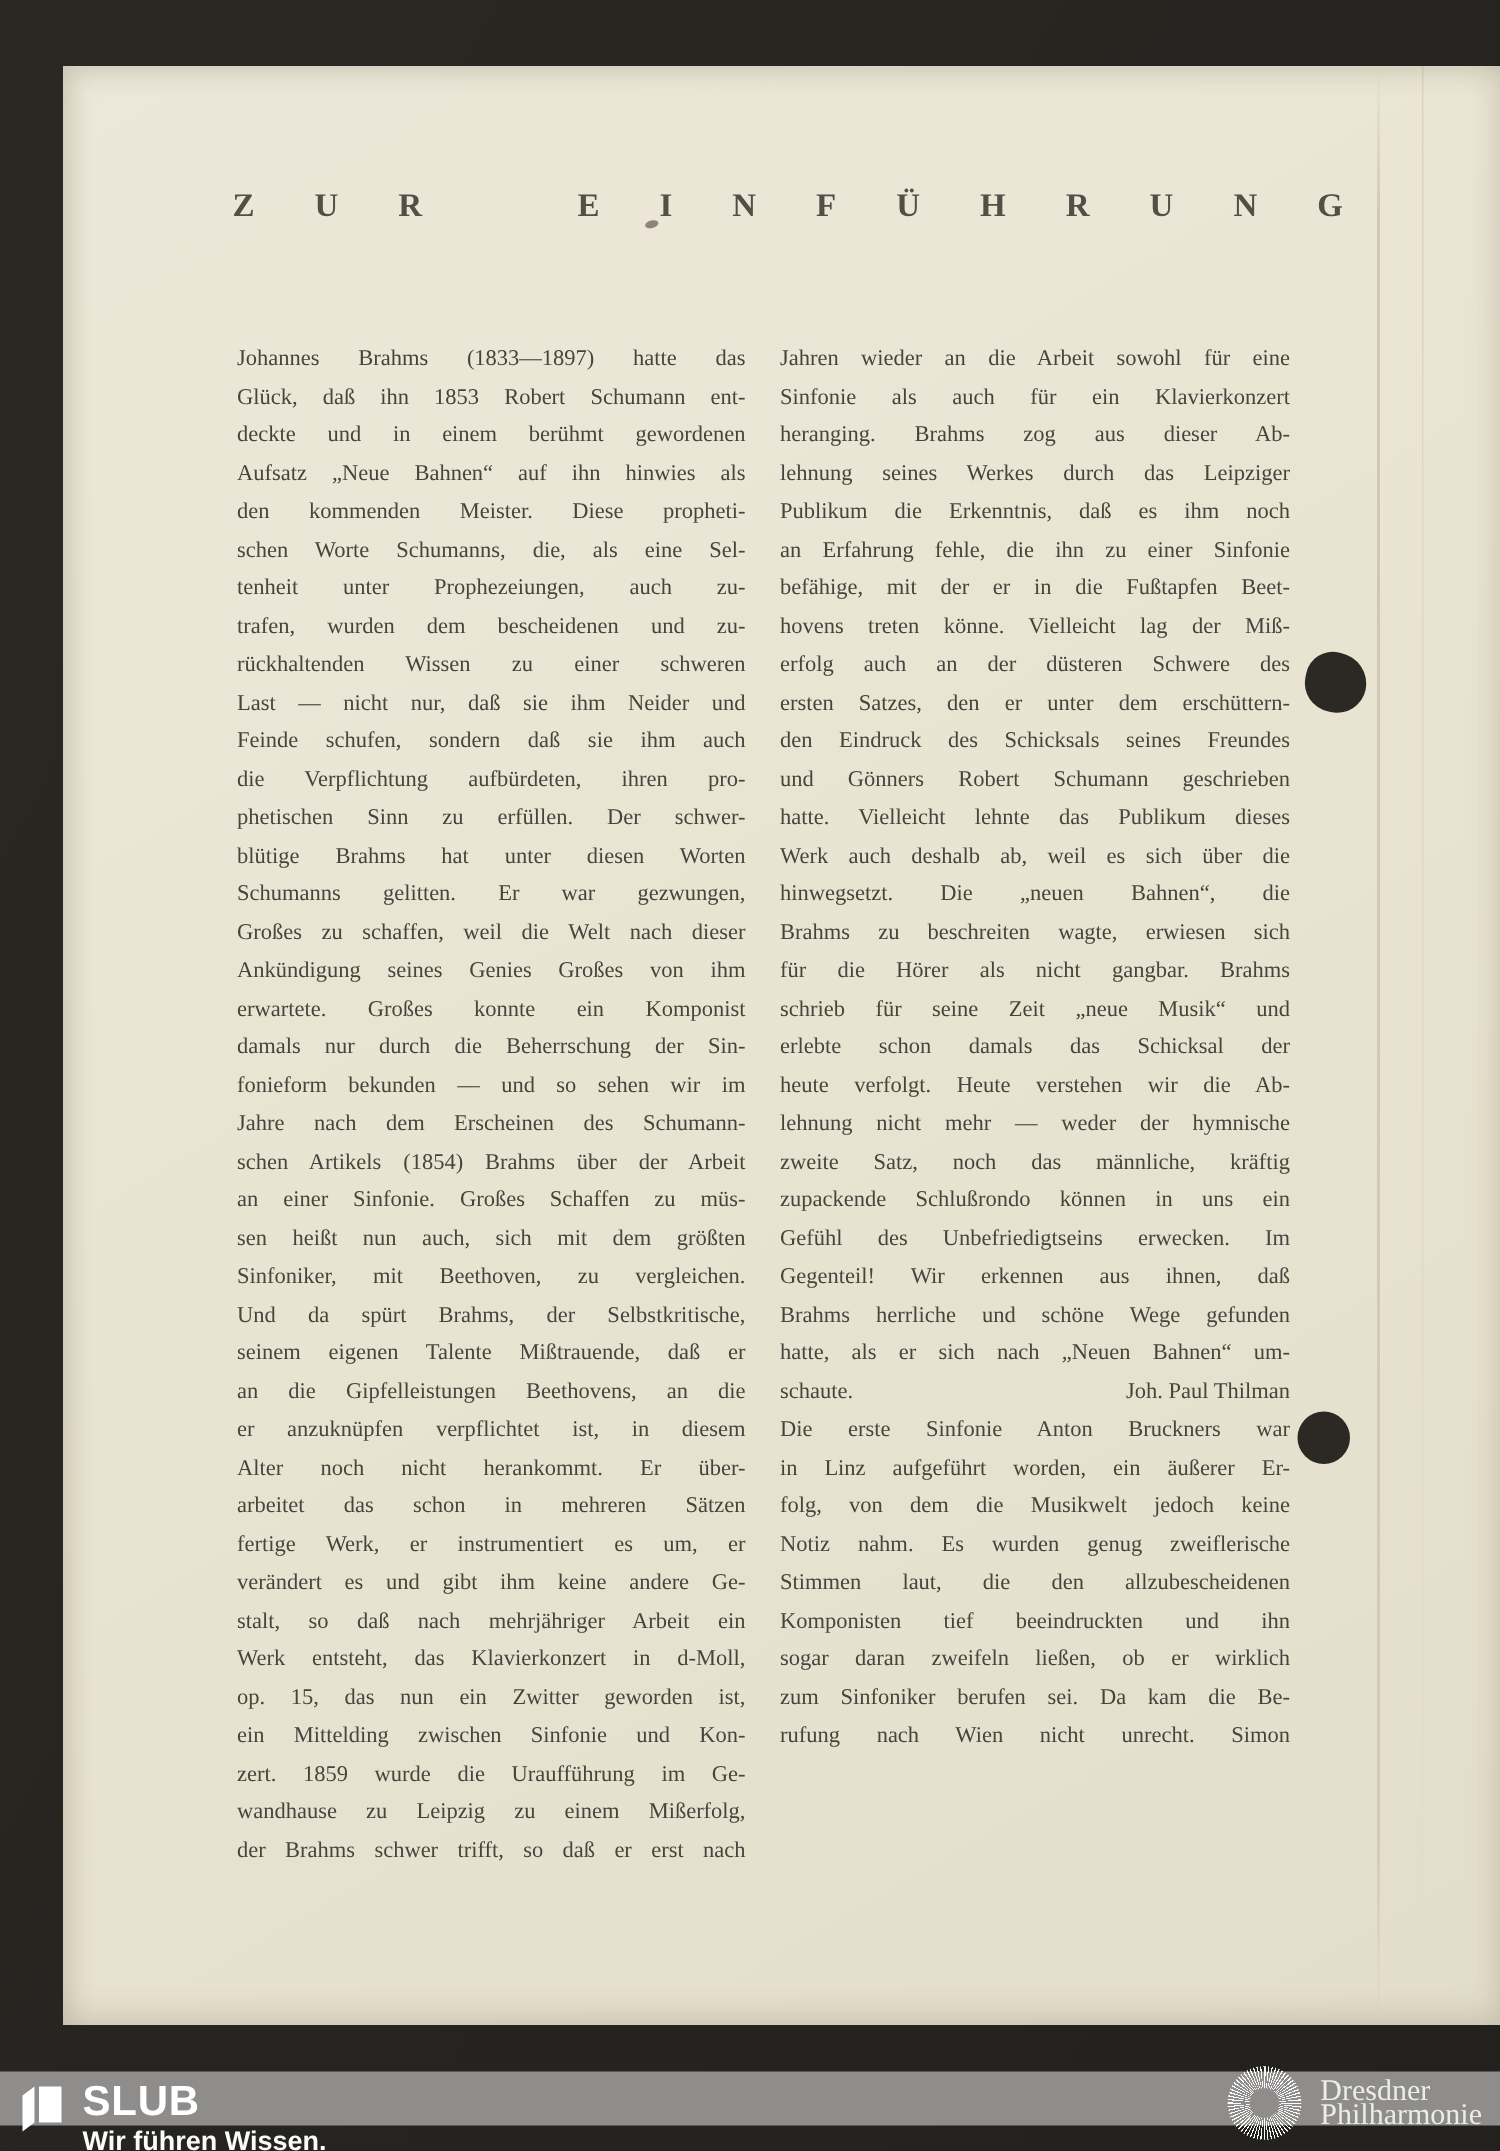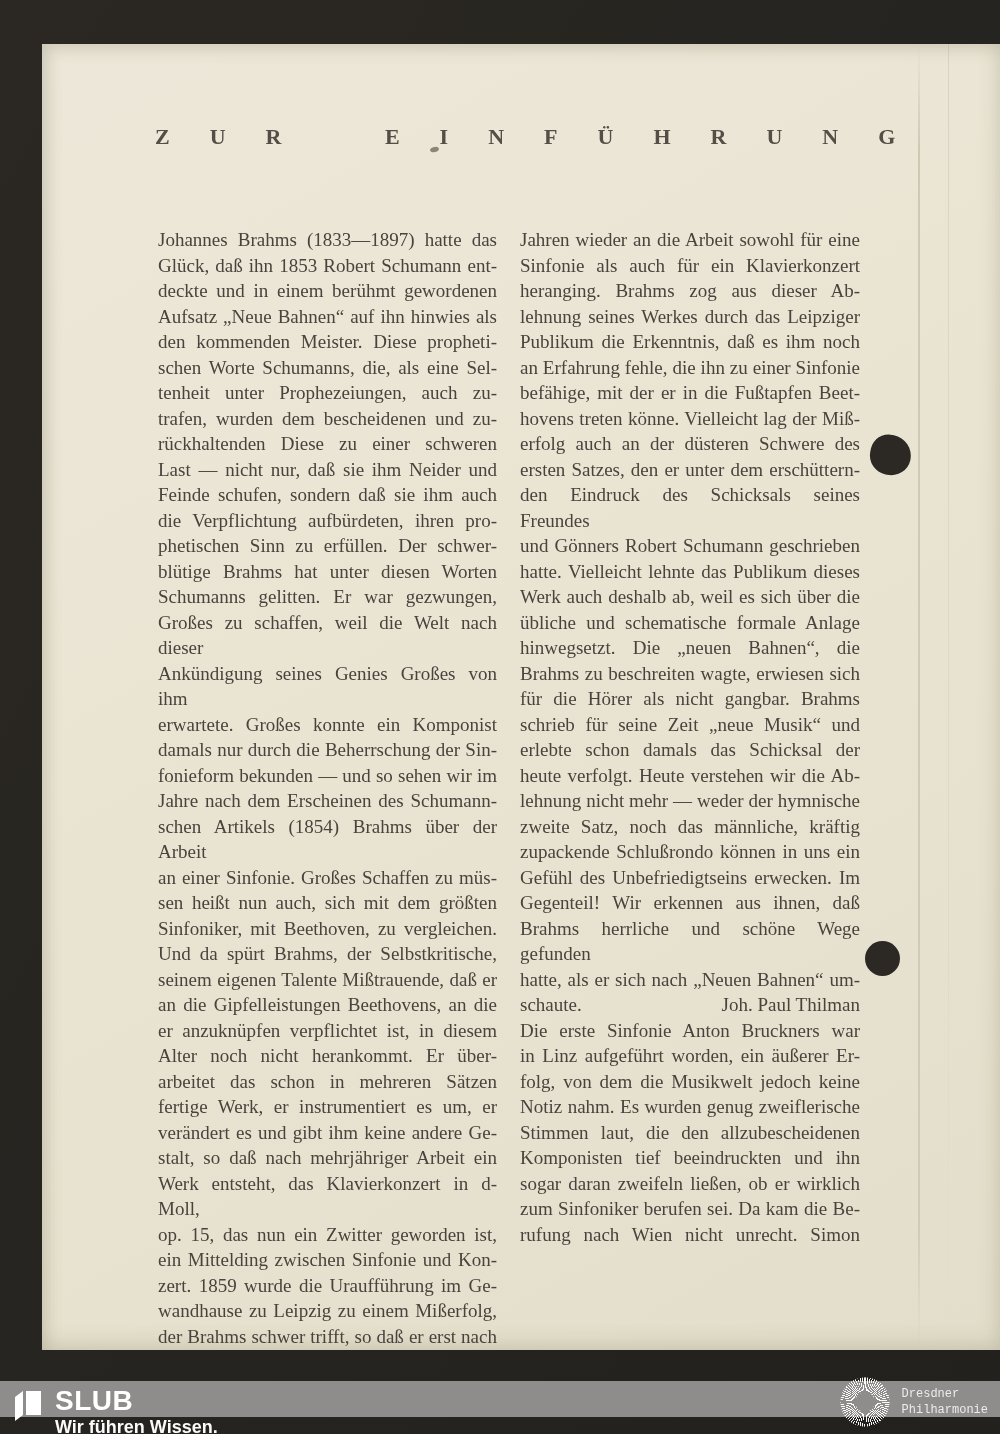--- a/index.html
+++ b/index.html
@@ -17,21 +17,21 @@
     background:linear-gradient(150deg,#ece7d8 0%,#eae5d3 40%,#e7e2cf 70%,#e3decb 100%);
     box-shadow: inset 5px 5px 16px rgba(95,85,60,.16), inset -3px -8px 20px rgba(95,85,60,.14);
   }
   .title {
     position:absolute; left:113px; top:80px; margin:0;
     font-size:22px; font-weight:bold; color:#534e46;
     letter-spacing:40px; word-spacing:18px; white-space:nowrap;
   }
   .col {
     position:absolute; top:183px; width:340px;
-    font-size:19px; line-height:25.5px; color:#48443d;
+    font-size:15px; line-height:25.5px; color:#48443d;
   }
   .col-left  { left:116px; width:339px; }
   .col-right { left:478px; }
   .tline { text-align:justify; text-align-last:justify; }
   .sig-line { display:flex; justify-content:space-between; }
   .para2 { }
 
   
   .hole { position:absolute; background:#2c2823; }
   .hole-1 { left:828px; top:391px; width:41px; height:40px; border-radius:46% 54% 50% 50%; transform:rotate(12deg); }
@@ -56,41 +56,41 @@
   .slub-name { font-size:28px; font-weight:bold; color:#ffffff; line-height:26px; letter-spacing:.5px; }
   .slub-tagline { font-size:18px; font-weight:bold; color:#fbfbfa; margin-top:3px; }
   .phil { display:flex; align-items:center; gap:11px; padding-right:12px; }
   .starburst {
     width:52px; height:52px; margin-top:6px; flex:0 0 auto;
     background:repeating-conic-gradient(rgba(255,255,255,.97) 0deg 2.1deg, rgba(255,255,255,0) 2.1deg 5.6deg);
     -webkit-mask:radial-gradient(circle closest-side, transparent 36%, #000 40% 93%, transparent 96%);
             mask:radial-gradient(circle closest-side, transparent 36%, #000 40% 93%, transparent 96%);
     border-radius:50%;
   }
-  .phil-text { font-family:Liberation Mono, monospace; font-size:12px; line-height:14px; color:#ececea; margin-top:8px; }
+  .phil-text { font-family:Liberation Serif, serif; font-size:20px; line-height:14px; color:#ececea; margin-top:8px; }
   .phil-text div { margin:0 0 2px 0; }
 </style>
 </head>
 <body>
 
 <div class="stage">
 
   <div class="paper">
     <h1 class="title">ZUR EINFÜHRUNG</h1>
 
     <div class="col col-left">
         <div class="tline">Johannes Brahms (1833—1897) hatte das</div>
         <div class="tline">Glück, daß ihn 1853 Robert Schumann ent-</div>
         <div class="tline">deckte und in einem berühmt gewordenen</div>
         <div class="tline">Aufsatz „Neue Bahnen“ auf ihn hinwies als</div>
         <div class="tline">den kommenden Meister. Diese propheti-</div>
         <div class="tline">schen Worte Schumanns, die, als eine Sel-</div>
         <div class="tline">tenheit unter Prophezeiungen, auch zu-</div>
         <div class="tline">trafen, wurden dem bescheidenen und zu-</div>
-        <div class="tline">rückhaltenden Diese zu einer schweren</div>
+        <div class="tline">rückhaltenden Wissen zu einer schweren</div>
         <div class="tline">Last — nicht nur, daß sie ihm Neider und</div>
         <div class="tline">Feinde schufen, sondern daß sie ihm auch</div>
         <div class="tline">die Verpflichtung aufbürdeten, ihren pro-</div>
         <div class="tline">phetischen Sinn zu erfüllen. Der schwer-</div>
         <div class="tline">blütige Brahms hat unter diesen Worten</div>
         <div class="tline">Schumanns gelitten. Er war gezwungen,</div>
         <div class="tline">Großes zu schaffen, weil die Welt nach dieser</div>
         <div class="tline">Ankündigung seines Genies Großes von ihm</div>
         <div class="tline">erwartete. Großes konnte ein Komponist</div>
         <div class="tline">damals nur durch die Beherrschung der Sin-</div>
@@ -126,21 +126,20 @@
           <div class="tline">Publikum die Erkenntnis, daß es ihm noch</div>
           <div class="tline">an Erfahrung fehle, die ihn zu einer Sinfonie</div>
           <div class="tline">befähige, mit der er in die Fußtapfen Beet-</div>
           <div class="tline">hovens treten könne. Vielleicht lag der Miß-</div>
           <div class="tline">erfolg auch an der düsteren Schwere des</div>
           <div class="tline">ersten Satzes, den er unter dem erschüttern-</div>
           <div class="tline">den Eindruck des Schicksals seines Freundes</div>
           <div class="tline">und Gönners Robert Schumann geschrieben</div>
           <div class="tline">hatte. Vielleicht lehnte das Publikum dieses</div>
           <div class="tline">Werk auch deshalb ab, weil es sich über die</div>
-          <div class="tline">übliche und schematische formale Anlage</div>
           <div class="tline">hinwegsetzt. Die „neuen Bahnen“, die</div>
           <div class="tline">Brahms zu beschreiten wagte, erwiesen sich</div>
           <div class="tline">für die Hörer als nicht gangbar. Brahms</div>
           <div class="tline">schrieb für seine Zeit „neue Musik“ und</div>
           <div class="tline">erlebte schon damals das Schicksal der</div>
           <div class="tline">heute verfolgt. Heute verstehen wir die Ab-</div>
           <div class="tline">lehnung nicht mehr — weder der hymnische</div>
           <div class="tline">zweite Satz, noch das männliche, kräftig</div>
           <div class="tline">zupackende Schlußrondo können in uns ein</div>
           <div class="tline">Gefühl des Unbefriedigtseins erwecken. Im</div>

